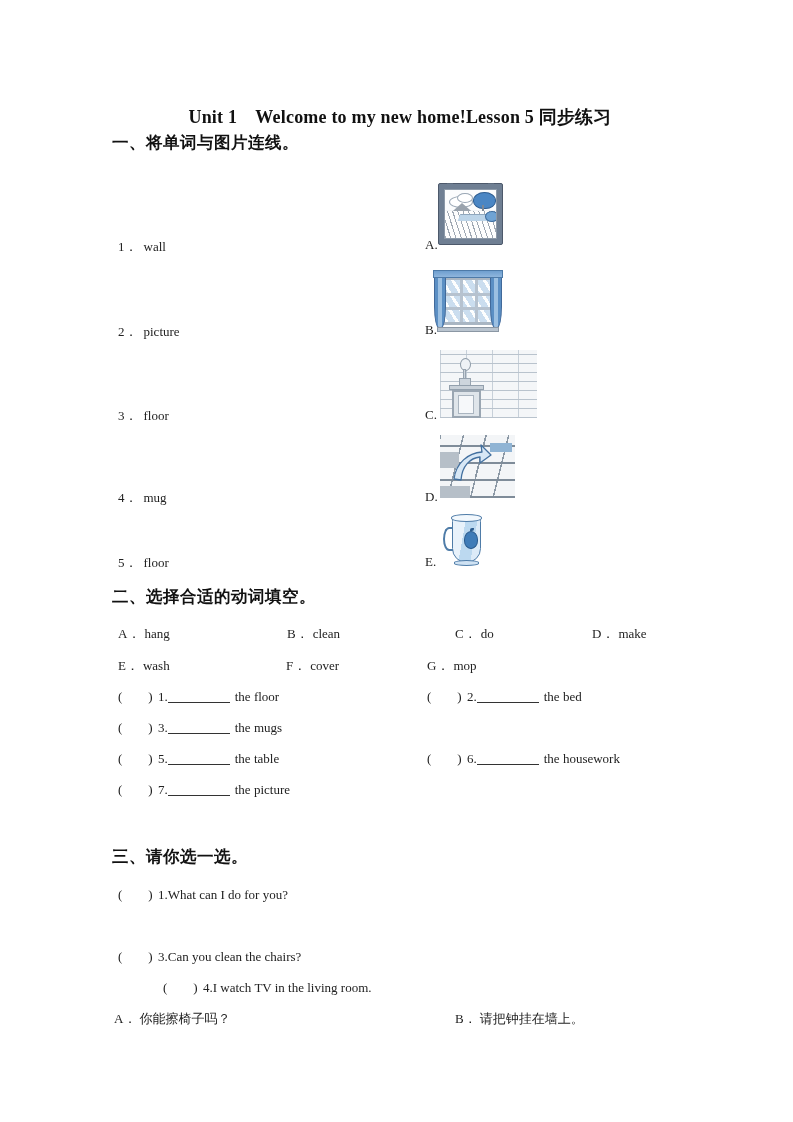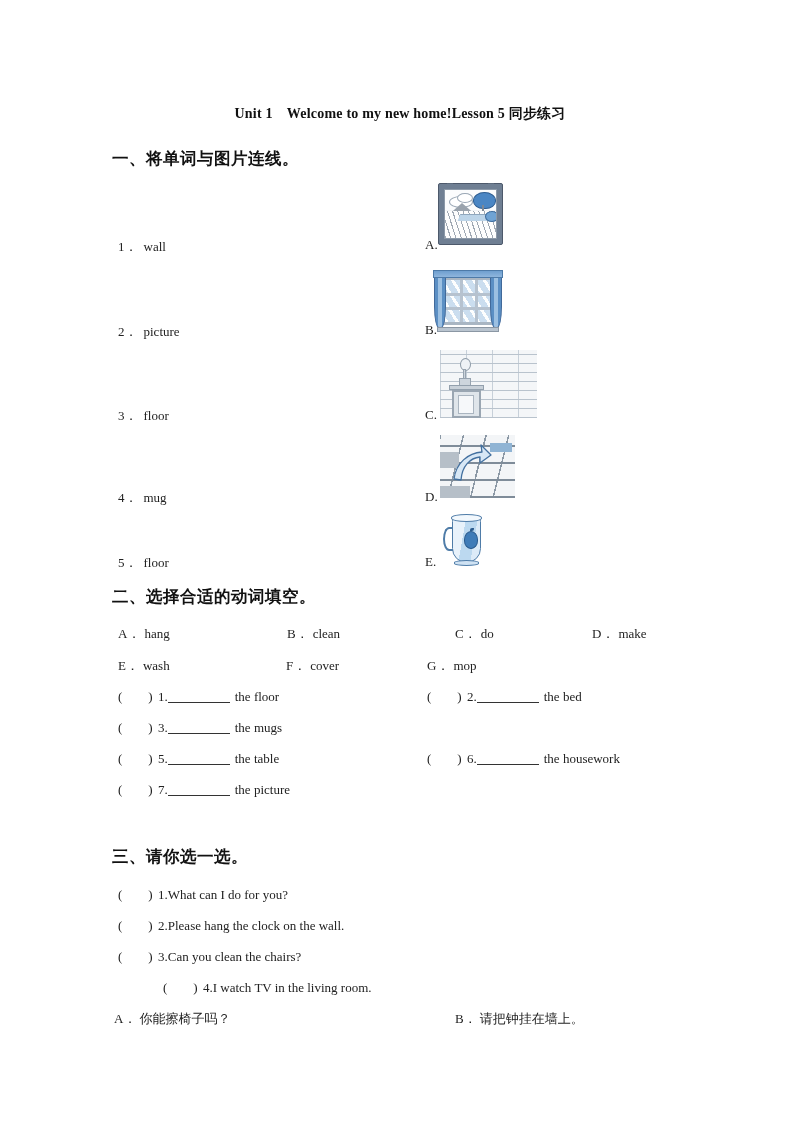--- a/index.html
+++ b/index.html
@@ -19,35 +19,35 @@
     position: absolute;
     left: 0; top: 0;
     width: 793px;
     height: 1122px;
   }
   .doc-title {
     position: absolute;
     left: 110px;
     top: 105px;
     width: 580px;
-    font-size: 14px;
+    font-size: 18px;
     font-weight: bold;
     letter-spacing: 0.2px;
     text-align: center;
     color: #111;
   }
   .section-head {
     position: absolute;
     left: 112px;
     font-size: 16.5px;
     font-weight: bold;
     color: #111;
     letter-spacing: 0.5px;
   }
-  #sec1-head { top: 148px; font-family: Liberation Serif, serif; }
+  #sec1-head { top: 132px; font-family: Liberation Serif, serif; }
   #sec2-head { top: 586px; }
   #sec3-head { top: 846px; }
 
   .word-item {
     position: absolute;
     left: 118px;
     font-size: 13px;
     color: #222;
     white-space: nowrap;
   }
@@ -362,23 +362,20 @@
   </div>
   <div class="qrow" style="left:427px; top:750px;">
     <span class="paren">(　　)</span><span>6.</span><span class="blank-u"></span><span style="display:inline-block;width:5px;"></span><span>the housework</span>
   </div>
 
   <div class="section-head" id="sec3-head">三、请你选一选。</div>
 
   <div class="qrow" style="left:118px; top:886px;">
     <span class="paren">(　　)</span><span>1.</span><span>What can I do for you?</span>
   </div>
-  <div class="qrow" style="left:118px; top:917px;">
-    <span class="paren">(　　)</span><span>2.</span><span>Please hang the clock on the wall.</span>
-  </div>
   <div class="qrow" style="left:118px; top:948px;">
     <span class="paren">(　　)</span><span>3.</span><span>Can you clean the chairs?</span>
   </div>
   <div class="qrow" style="left:118px; top:979px;margin-left:45px;">
     <span class="paren">(　　)</span><span>4.</span><span>I watch TV in the living room.</span>
   </div>
 
   <div class="opt" style="left:114px; top:1010px;">
     <span>A．</span><span style="display:inline-block;width:3px;"></span><span>你能擦椅子吗？</span>
   </div>

